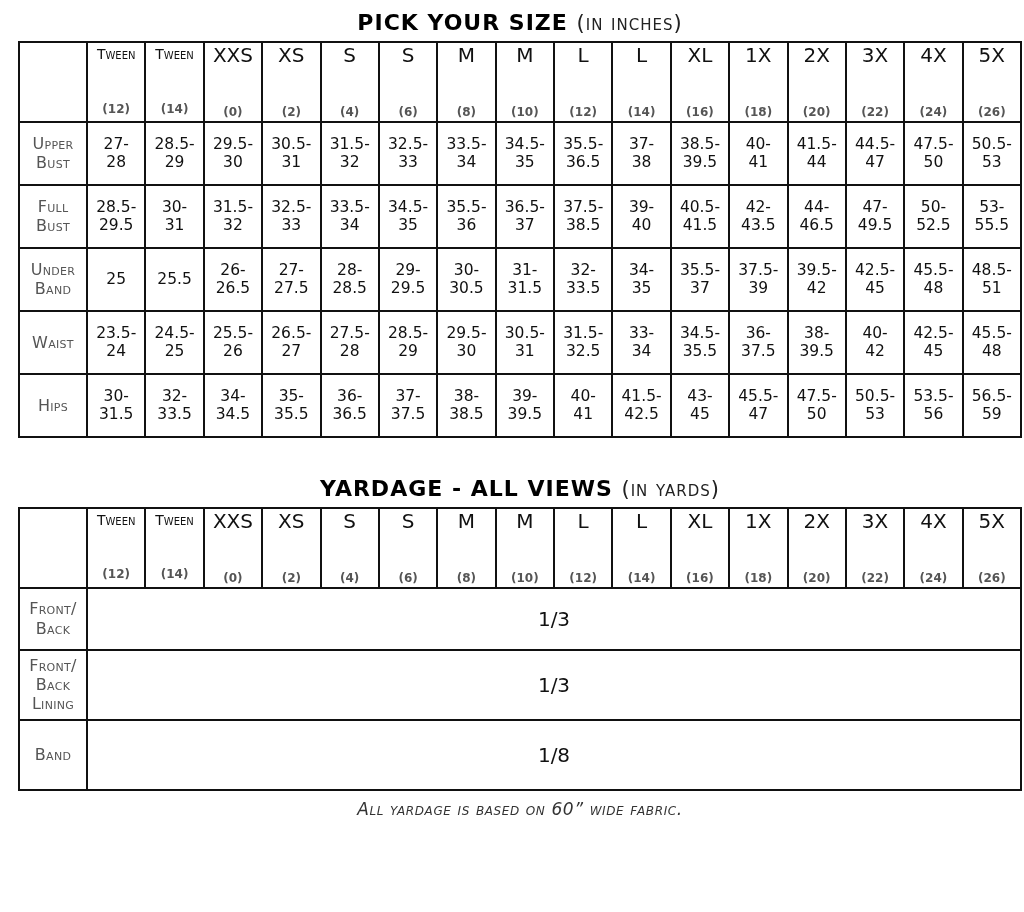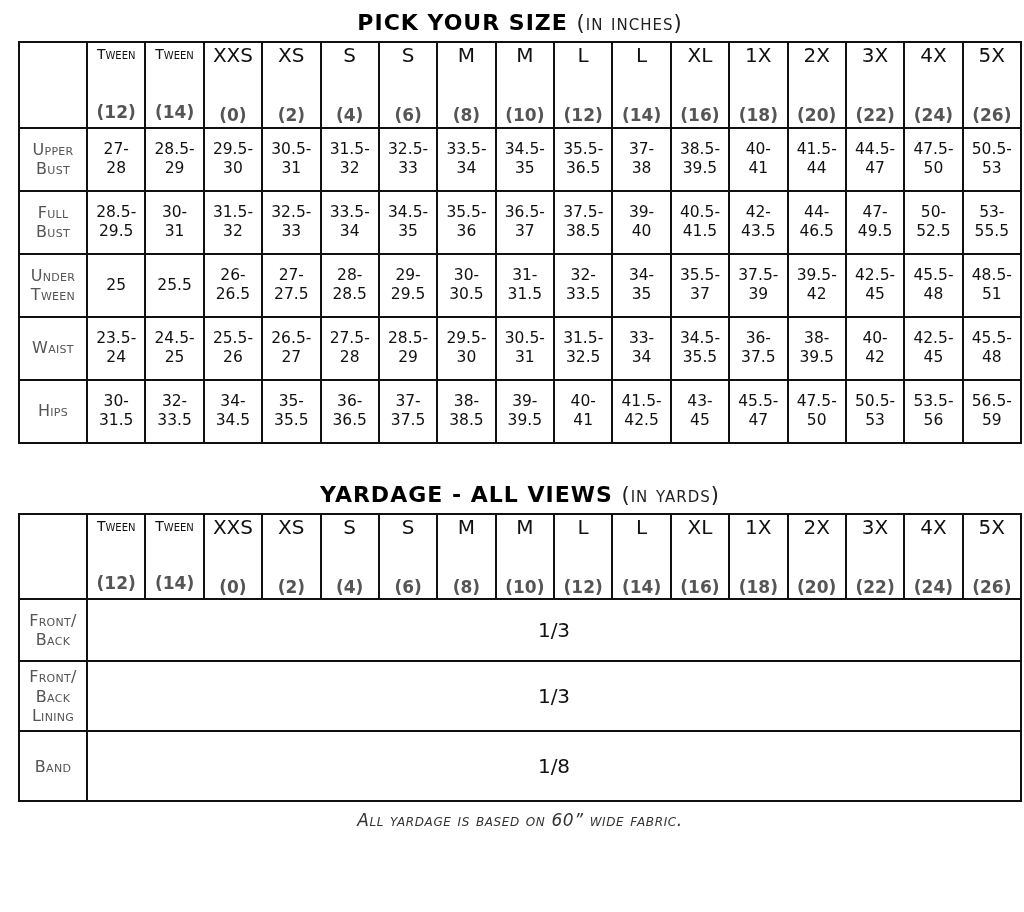--- a/index.html
+++ b/index.html
@@ -51,21 +51,21 @@
     line-height: 1.1;
     font-weight: 500;
   }
   
   thead th:nth-child(-n+3) .size-name {
     font-size: 14px;
     font-variant: small-caps;
     letter-spacing: 0;
   }
   .size-num {
-    font-size: 17px;
+    font-size: 12px;
     color: #555;
     line-height: 1.15;
     margin-top: 40px;
   }
   th.row-label {
     font-variant: small-caps;
     font-weight: normal;
     color: #555;
     font-size: 16px;
     line-height: 1.2;
@@ -244,21 +244,21 @@
 46.5</td>
           <td class="size-cell">47-
 49.5</td>
           <td class="size-cell">50-
 52.5</td>
           <td class="size-cell">53-
 55.5</td>
         </tr>
         <tr>
           <th class="row-label">Under
-Tween</th>
+Band</th>
           <td class="size-cell">25</td>
           <td class="size-cell">25.5</td>
           <td class="size-cell">26-
 26.5</td>
           <td class="size-cell">27-
 27.5</td>
           <td class="size-cell">28-
 28.5</td>
           <td class="size-cell">29-
 29.5</td>

